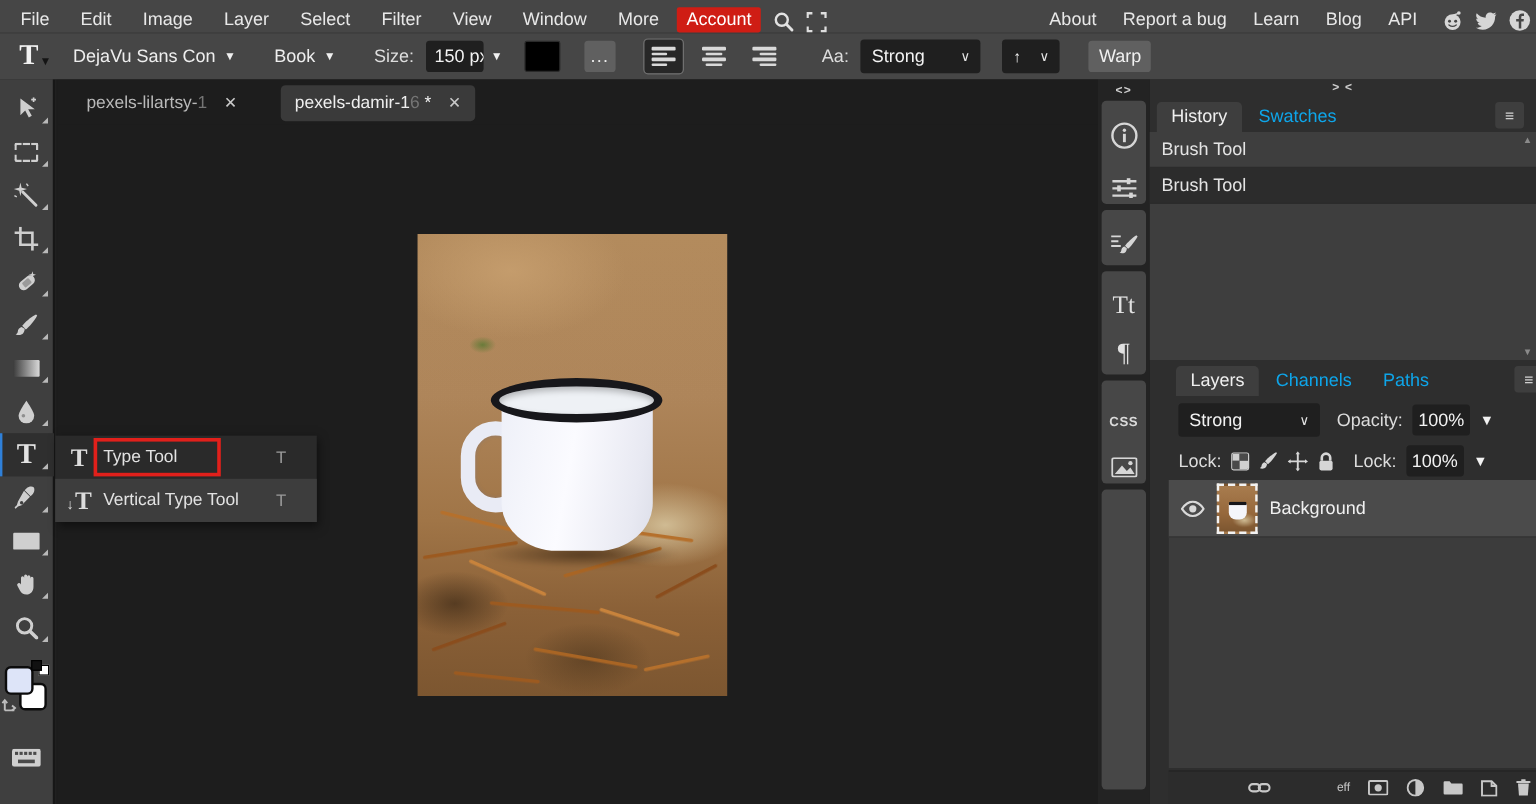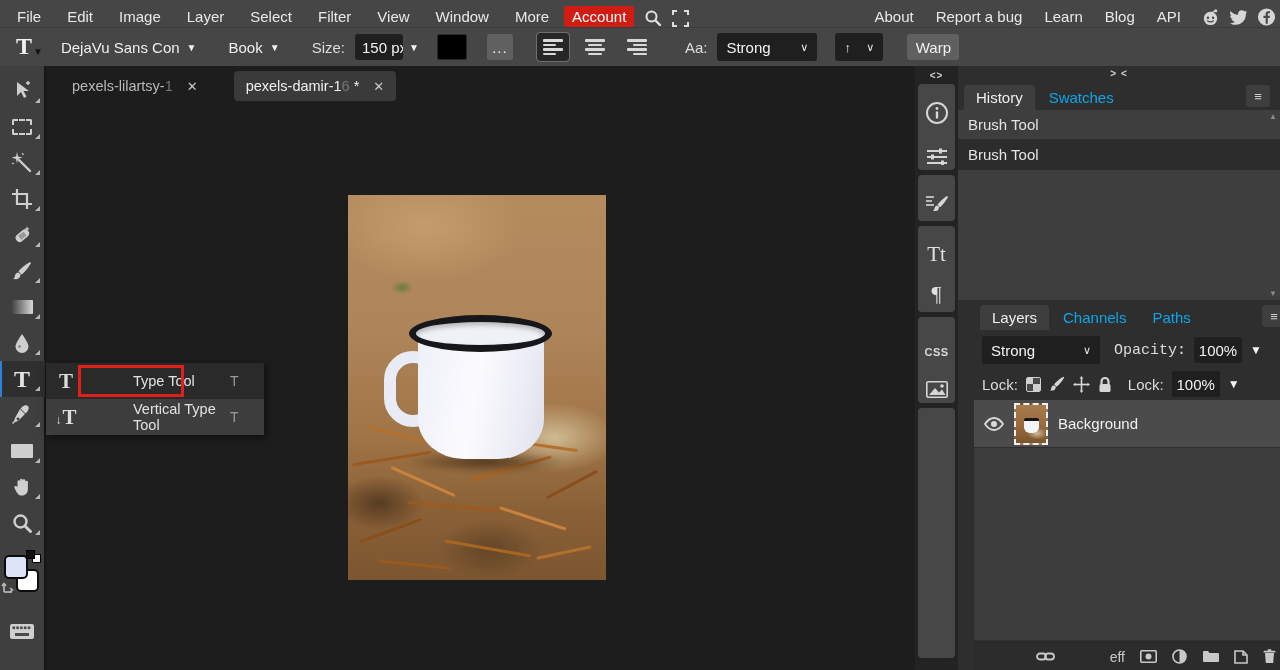--- a/index.html
+++ b/index.html
@@ -98,21 +98,21 @@
              background:#eef1f5; border:7px solid #17171b; box-shadow:inset 0 3px 5px rgba(0,0,0,.25); }
 
   
   #tool-popup { position:absolute; left:46px; top:363px; width:218px; z-index:40; background:#2a2a2a;
                 box-shadow:2px 3px 8px rgba(0,0,0,.5); }
   .popup-row { height:36px; display:flex; align-items:center; color:#e2e2e2; font-size:14.5px; }
   .popup-row.alt { background:#3d3d3d; }
   .popup-icon { width:40px; text-align:center; font-family:"Liberation Serif","DejaVu Serif",serif;
                 font-size:21px; font-weight:bold; color:#dcdcdc; }
   .popup-icon .varrow { font-size:12px; font-weight:normal; margin-right:1px; }
-  .popup-label { flex:1;margin-left:47px; }
+  .popup-label { flex:1; }
   .popup-short { width:34px; color:#9a9a9a; font-size:14px; }
   #red-annotation { position:absolute; left:32px; top:2px; width:106px; height:32px; border:3px solid #e1201b; z-index:41; }
 
   
   #mini-col { position:absolute; left:915px; top:66px; width:43px; height:604px; background:#232323;
               display:flex; flex-direction:column; align-items:center; z-index:15; }
   #mini-collapse { color:#cfcfcf; font-size:10px; font-weight:bold; letter-spacing:1px; padding:4px 0 3px; }
   .mini-group { width:37px; background:#474747; border-radius:4px; margin-bottom:5px; display:flex;
                 flex-direction:column; align-items:center; padding:5px 0; gap:4px; }
   .mini-btn { width:37px; height:36px; display:flex; align-items:flex-end; justify-content:center; color:#d6d6d6; }
@@ -153,21 +153,21 @@
                border-bottom:1px solid #2e2e2e; }
   .layer-name { color:#f0f0f0; font-size:15px; }
   .layer-thumb { width:34px; height:42px; border:2px dashed #f2f2f2; background:
       radial-gradient(10px 6px at 70% 75%, rgba(214,197,158,.9), rgba(214,197,158,0)),
       linear-gradient(180deg,#a87c4e 0%, #96683c 60%, #7c5630 100%); position:relative; }
   .layer-thumb .tmug { position:absolute; left:8px; top:13px; width:15px; height:15px; background:#f4f5fb;
       border-radius:2px 2px 6px 6px; border-top:3px solid #15151a; }
   #layers-bottom { position:absolute; left:0; bottom:0; width:322px; height:28px; background:#2c2c2c;
                    border-top:1px solid #242424; display:flex; align-items:center; justify-content:flex-end;
                    gap:15px; padding-right:20px; color:#c8c8c8; }
-  .eff-glyph { font-size:14px; color:#c8c8c8;margin-left:40px; }
+  .eff-glyph { font-size:10px; color:#c8c8c8;margin-left:40px; }
 
   svg { display:block; }
 </style>
 </head>
 <body>
 
 <div id="app">
 
   <div id="menubar">
     <div class="menu-item">File</div>
@@ -503,21 +503,21 @@
         <div class="ptab">Channels</div>
         <div class="ptab">Paths</div>
         <div class="panel-menu-btn">≡</div>
       </div>
       <div id="layers-controls">
         <div class="ctl-row">
           <div class="dd" id="blend-select">
             <span>Strong</span>
             <span class="chev">∨</span>
           </div>
-          <span style="margin-left:6px;font-family:Liberation Mono, monospace;">Opacity:</span>
+          <span style="margin-left:6px;">Opacity:</span>
           <div class="dark-box pct-box">
               <span>100%</span>
             </div>
           <span class="wh-arrow" style="font-size:12px;">▼</span>
         </div>
         <div class="ctl-row">
           <span>Lock:</span>
           <div class="lock-icons">
             <div class="checker">
                 <i></i>

